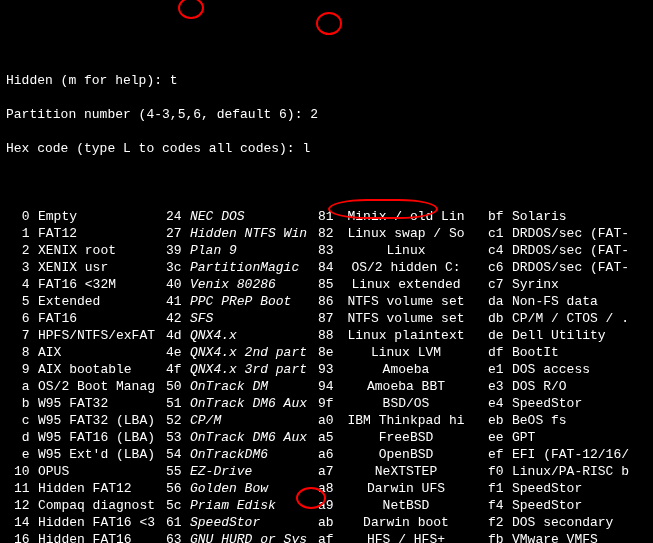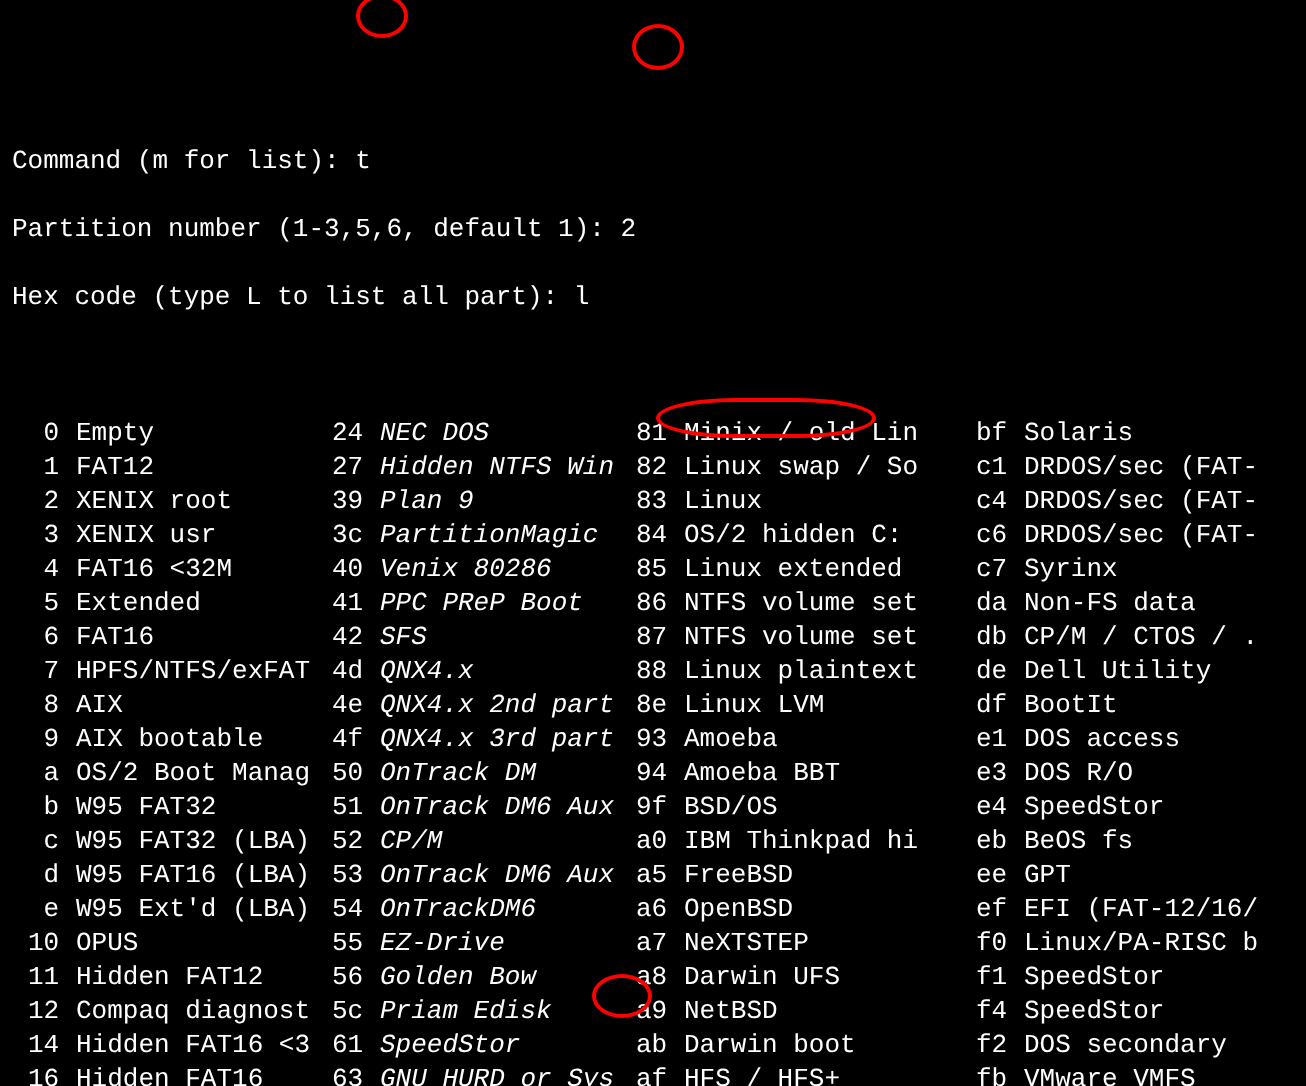--- a/index.html
+++ b/index.html
@@ -31,34 +31,34 @@
     border-radius: 50% / 70%;
     background: transparent;
     pointer-events: none;
   }
   .col { display: inline-block; }
   .c-code1 { width: 24px; }
   .c-name1 { width: 128px; }
   .c-code2 { width: 24px; }
   .c-name2 { width: 128px; font-style: italic; }
   .c-code3 { width: 24px; }
-  .c-name3 { width: 128px; }
+  .c-name3 { width: 128px; text-align: center; }
   .c-code4 { width: 24px; margin-left: 18px; }
   .c-name4 { }
   .row { display: block; height: 17px; }
   .pad { padding-left: 8px; }
 </style>
 </head>
 <body>
 
 
 
-<span class="line"><span>Command (m for list): </span><span>t</span></span>
-<span class="line"><span>Partition number (1-3,5,6, default 1): </span><span>2</span></span>
-<span class="line"><span>Hex code (type L to list all part): </span><span>l</span></span>
+<span class="line"><span>Hidden (m for help): </span><span>t</span></span>
+<span class="line"><span>Partition number (4-3,5,6, default 6): </span><span>2</span></span>
+<span class="line"><span>Hex code (type L to codes all codes): </span><span>l</span></span>
 <span class="line"> </span>
 <div id="table"><span class="row pad"><span class="col c-code1"> 0</span><span class="col c-name1">Empty</span><span class="col c-code2">24</span><span class="col c-name2">NEC DOS</span><span class="col c-code3">81</span><span class="col c-name3">Minix / old Lin</span><span class="col c-code4">bf</span><span class="col c-name4">Solaris</span></span><span class="row pad"><span class="col c-code1"> 1</span><span class="col c-name1">FAT12</span><span class="col c-code2">27</span><span class="col c-name2">Hidden NTFS Win</span><span class="col c-code3">82</span><span class="col c-name3">Linux swap / So</span><span class="col c-code4">c1</span><span class="col c-name4">DRDOS/sec (FAT-</span></span><span class="row pad"><span class="col c-code1"> 2</span><span class="col c-name1">XENIX root</span><span class="col c-code2">39</span><span class="col c-name2">Plan 9</span><span class="col c-code3">83</span><span class="col c-name3">Linux</span><span class="col c-code4">c4</span><span class="col c-name4">DRDOS/sec (FAT-</span></span><span class="row pad"><span class="col c-code1"> 3</span><span class="col c-name1">XENIX usr</span><span class="col c-code2">3c</span><span class="col c-name2">PartitionMagic</span><span class="col c-code3">84</span><span class="col c-name3">OS/2 hidden C:</span><span class="col c-code4">c6</span><span class="col c-name4">DRDOS/sec (FAT-</span></span><span class="row pad"><span class="col c-code1"> 4</span><span class="col c-name1">FAT16 &lt;32M</span><span class="col c-code2">40</span><span class="col c-name2">Venix 80286</span><span class="col c-code3">85</span><span class="col c-name3">Linux extended</span><span class="col c-code4">c7</span><span class="col c-name4">Syrinx</span></span><span class="row pad"><span class="col c-code1"> 5</span><span class="col c-name1">Extended</span><span class="col c-code2">41</span><span class="col c-name2">PPC PReP Boot</span><span class="col c-code3">86</span><span class="col c-name3">NTFS volume set</span><span class="col c-code4">da</span><span class="col c-name4">Non-FS data</span></span><span class="row pad"><span class="col c-code1"> 6</span><span class="col c-name1">FAT16</span><span class="col c-code2">42</span><span class="col c-name2">SFS</span><span class="col c-code3">87</span><span class="col c-name3">NTFS volume set</span><span class="col c-code4">db</span><span class="col c-name4">CP/M / CTOS / .</span></span><span class="row pad"><span class="col c-code1"> 7</span><span class="col c-name1">HPFS/NTFS/exFAT</span><span class="col c-code2">4d</span><span class="col c-name2">QNX4.x</span><span class="col c-code3">88</span><span class="col c-name3">Linux plaintext</span><span class="col c-code4">de</span><span class="col c-name4">Dell Utility</span></span><span class="row pad"><span class="col c-code1"> 8</span><span class="col c-name1">AIX</span><span class="col c-code2">4e</span><span class="col c-name2">QNX4.x 2nd part</span><span class="col c-code3">8e</span><span class="col c-name3">Linux LVM</span><span class="col c-code4">df</span><span class="col c-name4">BootIt</span></span><span class="row pad"><span class="col c-code1"> 9</span><span class="col c-name1">AIX bootable</span><span class="col c-code2">4f</span><span class="col c-name2">QNX4.x 3rd part</span><span class="col c-code3">93</span><span class="col c-name3">Amoeba</span><span class="col c-code4">e1</span><span class="col c-name4">DOS access</span></span><span class="row pad"><span class="col c-code1"> a</span><span class="col c-name1">OS/2 Boot Manag</span><span class="col c-code2">50</span><span class="col c-name2">OnTrack DM</span><span class="col c-code3">94</span><span class="col c-name3">Amoeba BBT</span><span class="col c-code4">e3</span><span class="col c-name4">DOS R/O</span></span><span class="row pad"><span class="col c-code1"> b</span><span class="col c-name1">W95 FAT32</span><span class="col c-code2">51</span><span class="col c-name2">OnTrack DM6 Aux</span><span class="col c-code3">9f</span><span class="col c-name3">BSD/OS</span><span class="col c-code4">e4</span><span class="col c-name4">SpeedStor</span></span><span class="row pad"><span class="col c-code1"> c</span><span class="col c-name1">W95 FAT32 (LBA)</span><span class="col c-code2">52</span><span class="col c-name2">CP/M</span><span class="col c-code3">a0</span><span class="col c-name3">IBM Thinkpad hi</span><span class="col c-code4">eb</span><span class="col c-name4">BeOS fs</span></span><span class="row pad"><span class="col c-code1"> d</span><span class="col c-name1">W95 FAT16 (LBA)</span><span class="col c-code2">53</span><span class="col c-name2">OnTrack DM6 Aux</span><span class="col c-code3">a5</span><span class="col c-name3">FreeBSD</span><span class="col c-code4">ee</span><span class="col c-name4">GPT</span></span><span class="row pad"><span class="col c-code1"> e</span><span class="col c-name1">W95 Ext'd (LBA)</span><span class="col c-code2">54</span><span class="col c-name2">OnTrackDM6</span><span class="col c-code3">a6</span><span class="col c-name3">OpenBSD</span><span class="col c-code4">ef</span><span class="col c-name4">EFI (FAT-12/16/</span></span><span class="row pad"><span class="col c-code1">10</span><span class="col c-name1">OPUS</span><span class="col c-code2">55</span><span class="col c-name2">EZ-Drive</span><span class="col c-code3">a7</span><span class="col c-name3">NeXTSTEP</span><span class="col c-code4">f0</span><span class="col c-name4">Linux/PA-RISC b</span></span><span class="row pad"><span class="col c-code1">11</span><span class="col c-name1">Hidden FAT12</span><span class="col c-code2">56</span><span class="col c-name2">Golden Bow</span><span class="col c-code3">a8</span><span class="col c-name3">Darwin UFS</span><span class="col c-code4">f1</span><span class="col c-name4">SpeedStor</span></span><span class="row pad"><span class="col c-code1">12</span><span class="col c-name1">Compaq diagnost</span><span class="col c-code2">5c</span><span class="col c-name2">Priam Edisk</span><span class="col c-code3">a9</span><span class="col c-name3">NetBSD</span><span class="col c-code4">f4</span><span class="col c-name4">SpeedStor</span></span><span class="row pad"><span class="col c-code1">14</span><span class="col c-name1">Hidden FAT16 &lt;3</span><span class="col c-code2">61</span><span class="col c-name2">SpeedStor</span><span class="col c-code3">ab</span><span class="col c-name3">Darwin boot</span><span class="col c-code4">f2</span><span class="col c-name4">DOS secondary</span></span><span class="row pad"><span class="col c-code1">16</span><span class="col c-name1">Hidden FAT16</span><span class="col c-code2">63</span><span class="col c-name2">GNU HURD or Sys</span><span class="col c-code3">af</span><span class="col c-name3">HFS / HFS+</span><span class="col c-code4">fb</span><span class="col c-name4">VMware VMFS</span></span></div>
 
 
 
 
 
 
 <div class="circle" style="left:178px; top:-3px; width:26px; height:22px;"></div>
 <div class="circle" style="left:316px; top:12px; width:26px; height:23px;"></div>

